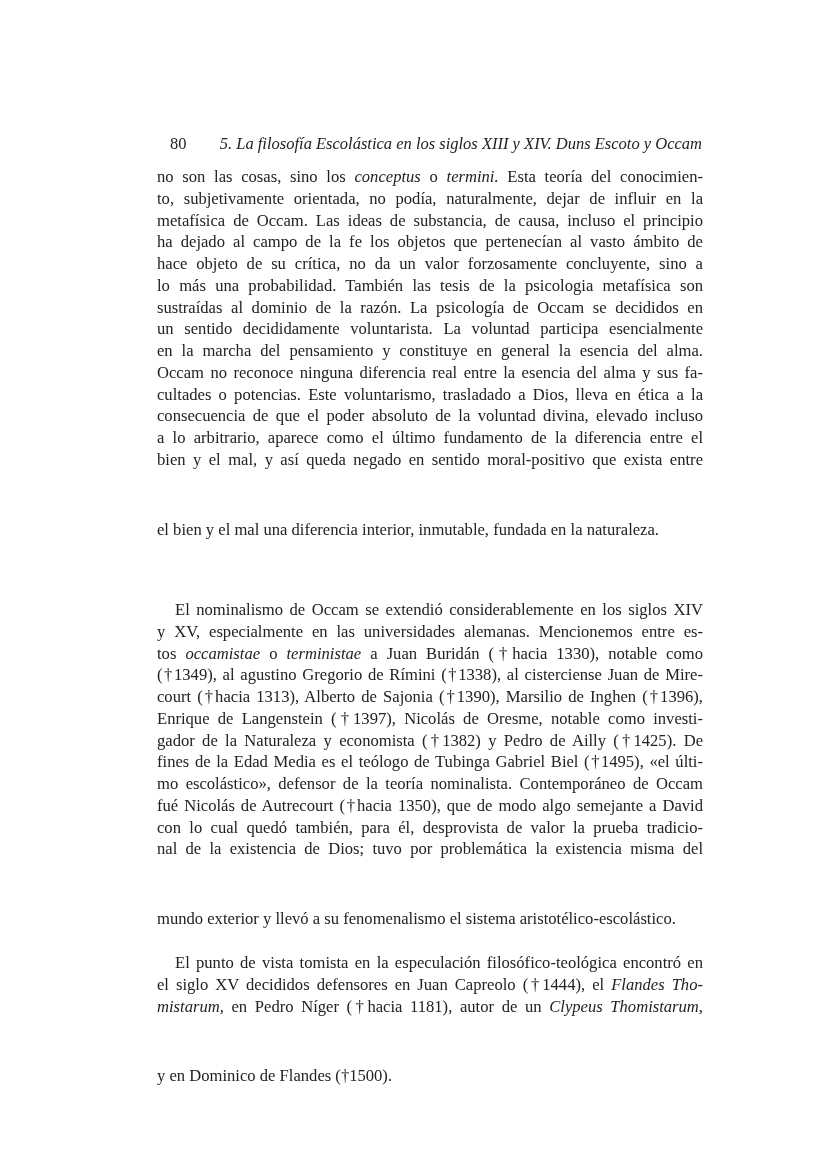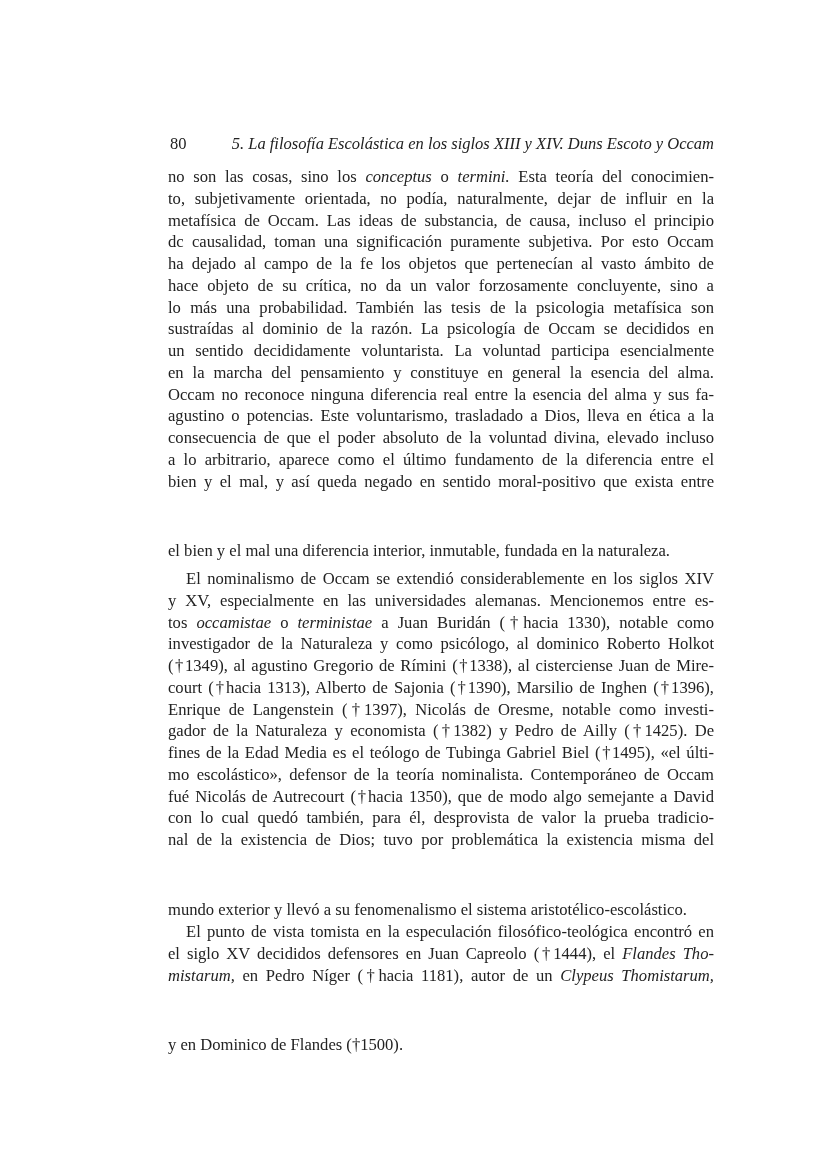--- a/index.html
+++ b/index.html
@@ -1,60 +1,58 @@
 <!DOCTYPE html>
 <html><head>
 <meta charset="utf-8">
 <style>
   html, body { margin: 0; padding: 0; background: #ffffff; }
   body { width: 828px; height: 1171px; position: relative; overflow: hidden; }
   .page { position: absolute; left: 0; top: 0; width: 828px; height: 1171px; background: #ffffff; }
   .header { position: absolute; left: 168px; top: 134px; width: 546px; height: 22px;
     font-family: "Liberation Serif", "DejaVu Serif", serif; font-size: 16.5px; color: #222; }
   .header .num { position: absolute; left: 2px; top: 0; }
-  .header .title { position: absolute; right: 0; top: 0; font-style: italic; white-space: nowrap; text-align: right; }
-  .para { position: absolute; left: 168px; width: 546px;
+  .header .title { position: absolute; right: 12px; top: 0; font-style: italic; white-space: nowrap; text-align: right; }
+  .para { position: absolute; left: 157px; width: 546px;
     font-family: "Liberation Serif", "DejaVu Serif", serif; font-size: 16.6px; color: #222; }
   
   .jline { display: block; height: 21.75px; line-height: 21.75px; text-align: justify; text-align-last: justify; white-space: normal; }
   .jline.last { text-align-last: left; margin-top: 48px; }
-  .jline.indent { text-indent: 18px; }
+  .jline.indent { text-indent: 18px; margin-top: 31px; }
 </style>
 </head>
 <body>
 
 <div class="page">
   <div class="header">
     <span class="num">80</span>
     <span class="title">5. La filosofía Escolástica en los siglos XIII y XIV. Duns Escoto y Occam</span>
   </div>
 
   <div class="para" id="p0" style="top:166px;">
       <span class="jline">no son las cosas, sino los <i>conceptus</i> o <i>termini.</i> Esta teoría del conocimien-</span>
       <span class="jline">to, subjetivamente orientada, no podía, naturalmente, dejar de influir en la</span>
       <span class="jline">metafísica de Occam. Las ideas de substancia, de causa, incluso el principio</span>
-      <span class="jline">dc causalidad, toman una significación puramente subjetiva. Por esto Occam</span>
       <span class="jline">ha dejado al campo de la fe los objetos que pertenecían al vasto ámbito de</span>
       <span class="jline">hace objeto de su crítica, no da un valor forzosamente concluyente, sino a</span>
       <span class="jline">lo más una probabilidad. También las tesis de la psicologia metafísica son</span>
       <span class="jline">sustraídas al dominio de la razón. La psicología de Occam se decididos en</span>
       <span class="jline">un sentido decididamente voluntarista. La voluntad participa esencialmente</span>
       <span class="jline">en la marcha del pensamiento y constituye en general la esencia del alma.</span>
       <span class="jline">Occam no reconoce ninguna diferencia real entre la esencia del alma y sus fa-</span>
-      <span class="jline">agustino o potencias. Este voluntarismo, trasladado a Dios, lleva en ética a la</span>
+      <span class="jline">cultades o potencias. Este voluntarismo, trasladado a Dios, lleva en ética a la</span>
       <span class="jline">consecuencia de que el poder absoluto de la voluntad divina, elevado incluso</span>
       <span class="jline">a lo arbitrario, aparece como el último fundamento de la diferencia entre el</span>
       <span class="jline">bien y el mal, y así queda negado en sentido moral-positivo que exista entre</span>
       <span class="jline last">el bien y el mal una diferencia interior, inmutable, fundada en la naturaleza.</span>
     </div>
   <div class="para" id="p1" style="top:568px;">
       <span class="jline indent">El nominalismo de Occam se extendió considerablemente en los siglos XIV</span>
       <span class="jline">y XV, especialmente en las universidades alemanas. Mencionemos entre es-</span>
       <span class="jline">tos <i>occamistae</i> o <i>terministae</i> a Juan Buridán (†hacia 1330), notable como</span>
-      <span class="jline">investigador de la Naturaleza y como psicólogo, al dominico Roberto Holkot</span>
       <span class="jline">(†1349), al agustino Gregorio de Rímini (†1338), al cisterciense Juan de Mire-</span>
       <span class="jline">court (†hacia 1313), Alberto de Sajonia (†1390), Marsilio de Inghen (†1396),</span>
       <span class="jline">Enrique de Langenstein (†1397), Nicolás de Oresme, notable como investi-</span>
       <span class="jline">gador de la Naturaleza y economista (†1382) y Pedro de Ailly (†1425). De</span>
       <span class="jline">fines de la Edad Media es el teólogo de Tubinga Gabriel Biel (†1495), «el últi-</span>
       <span class="jline">mo escolástico», defensor de la teoría nominalista. Contemporáneo de Occam</span>
       <span class="jline">fué Nicolás de Autrecourt (†hacia 1350), que de modo algo semejante a David</span>
       <span class="jline">con lo cual quedó también, para él, desprovista de valor la prueba tradicio-</span>
       <span class="jline">nal de la existencia de Dios; tuvo por problemática la existencia misma del</span>
       <span class="jline last">mundo exterior y llevó a su fenomenalismo el sistema aristotélico-escolástico.</span>

